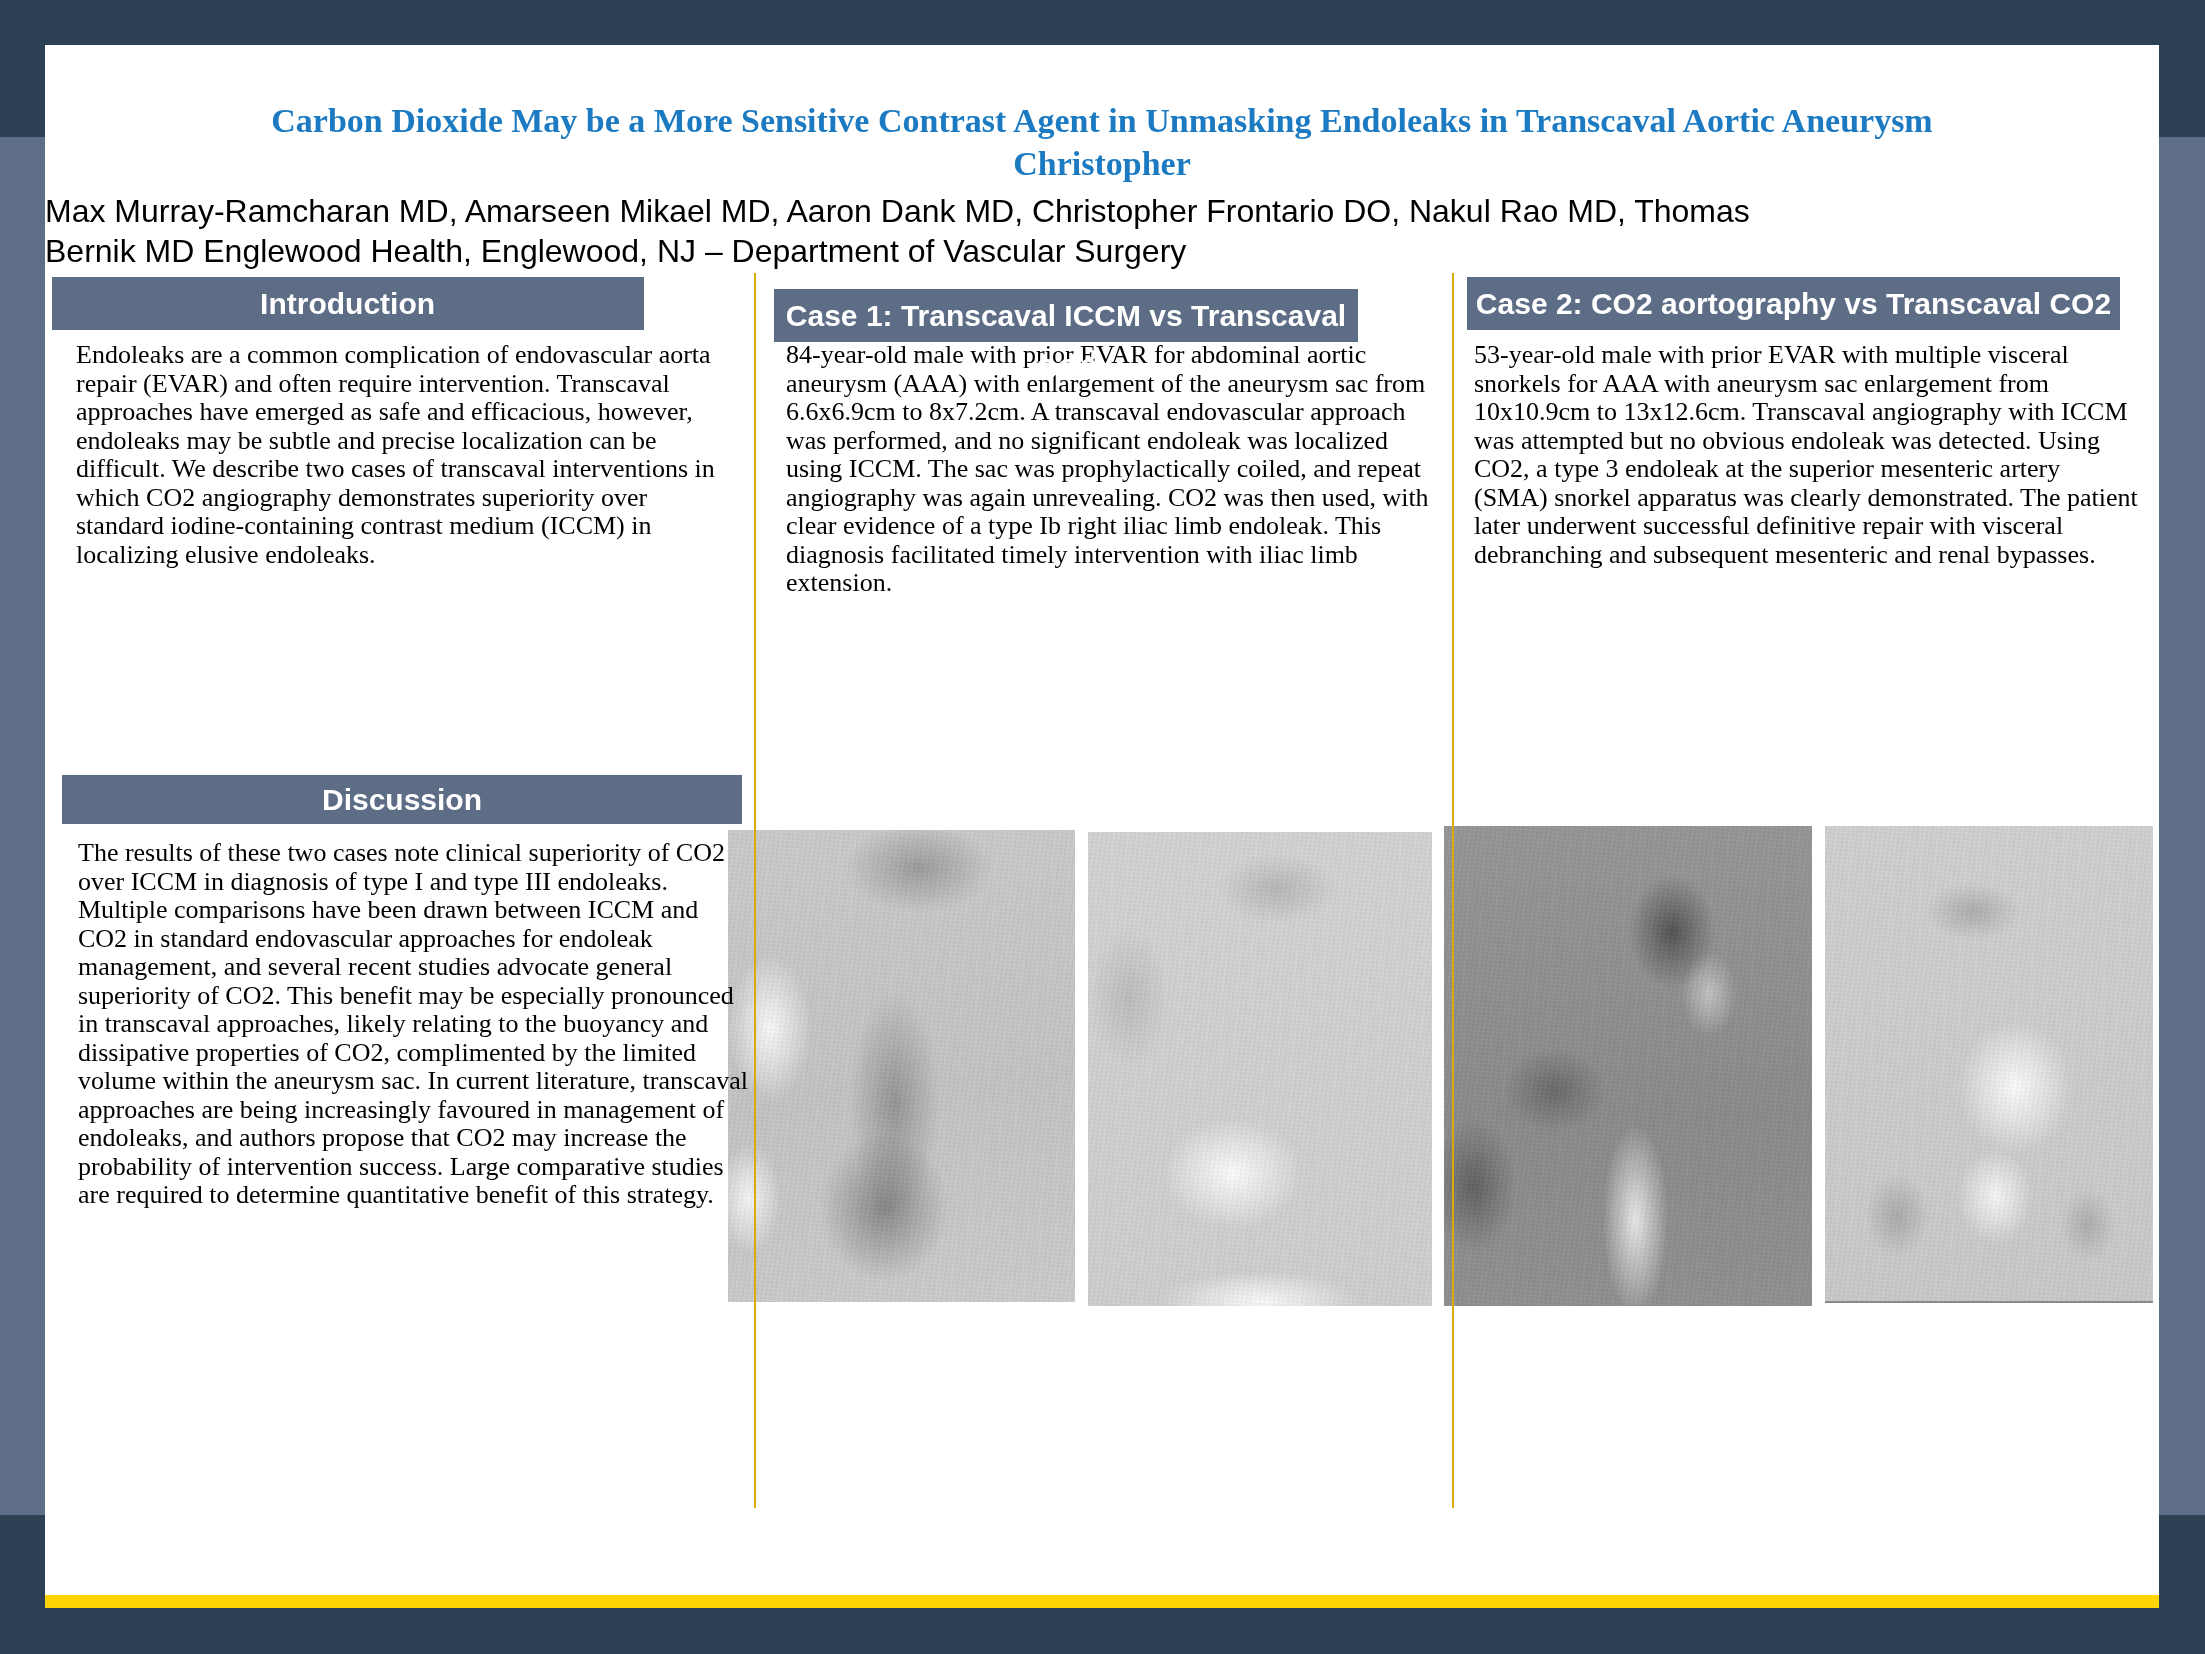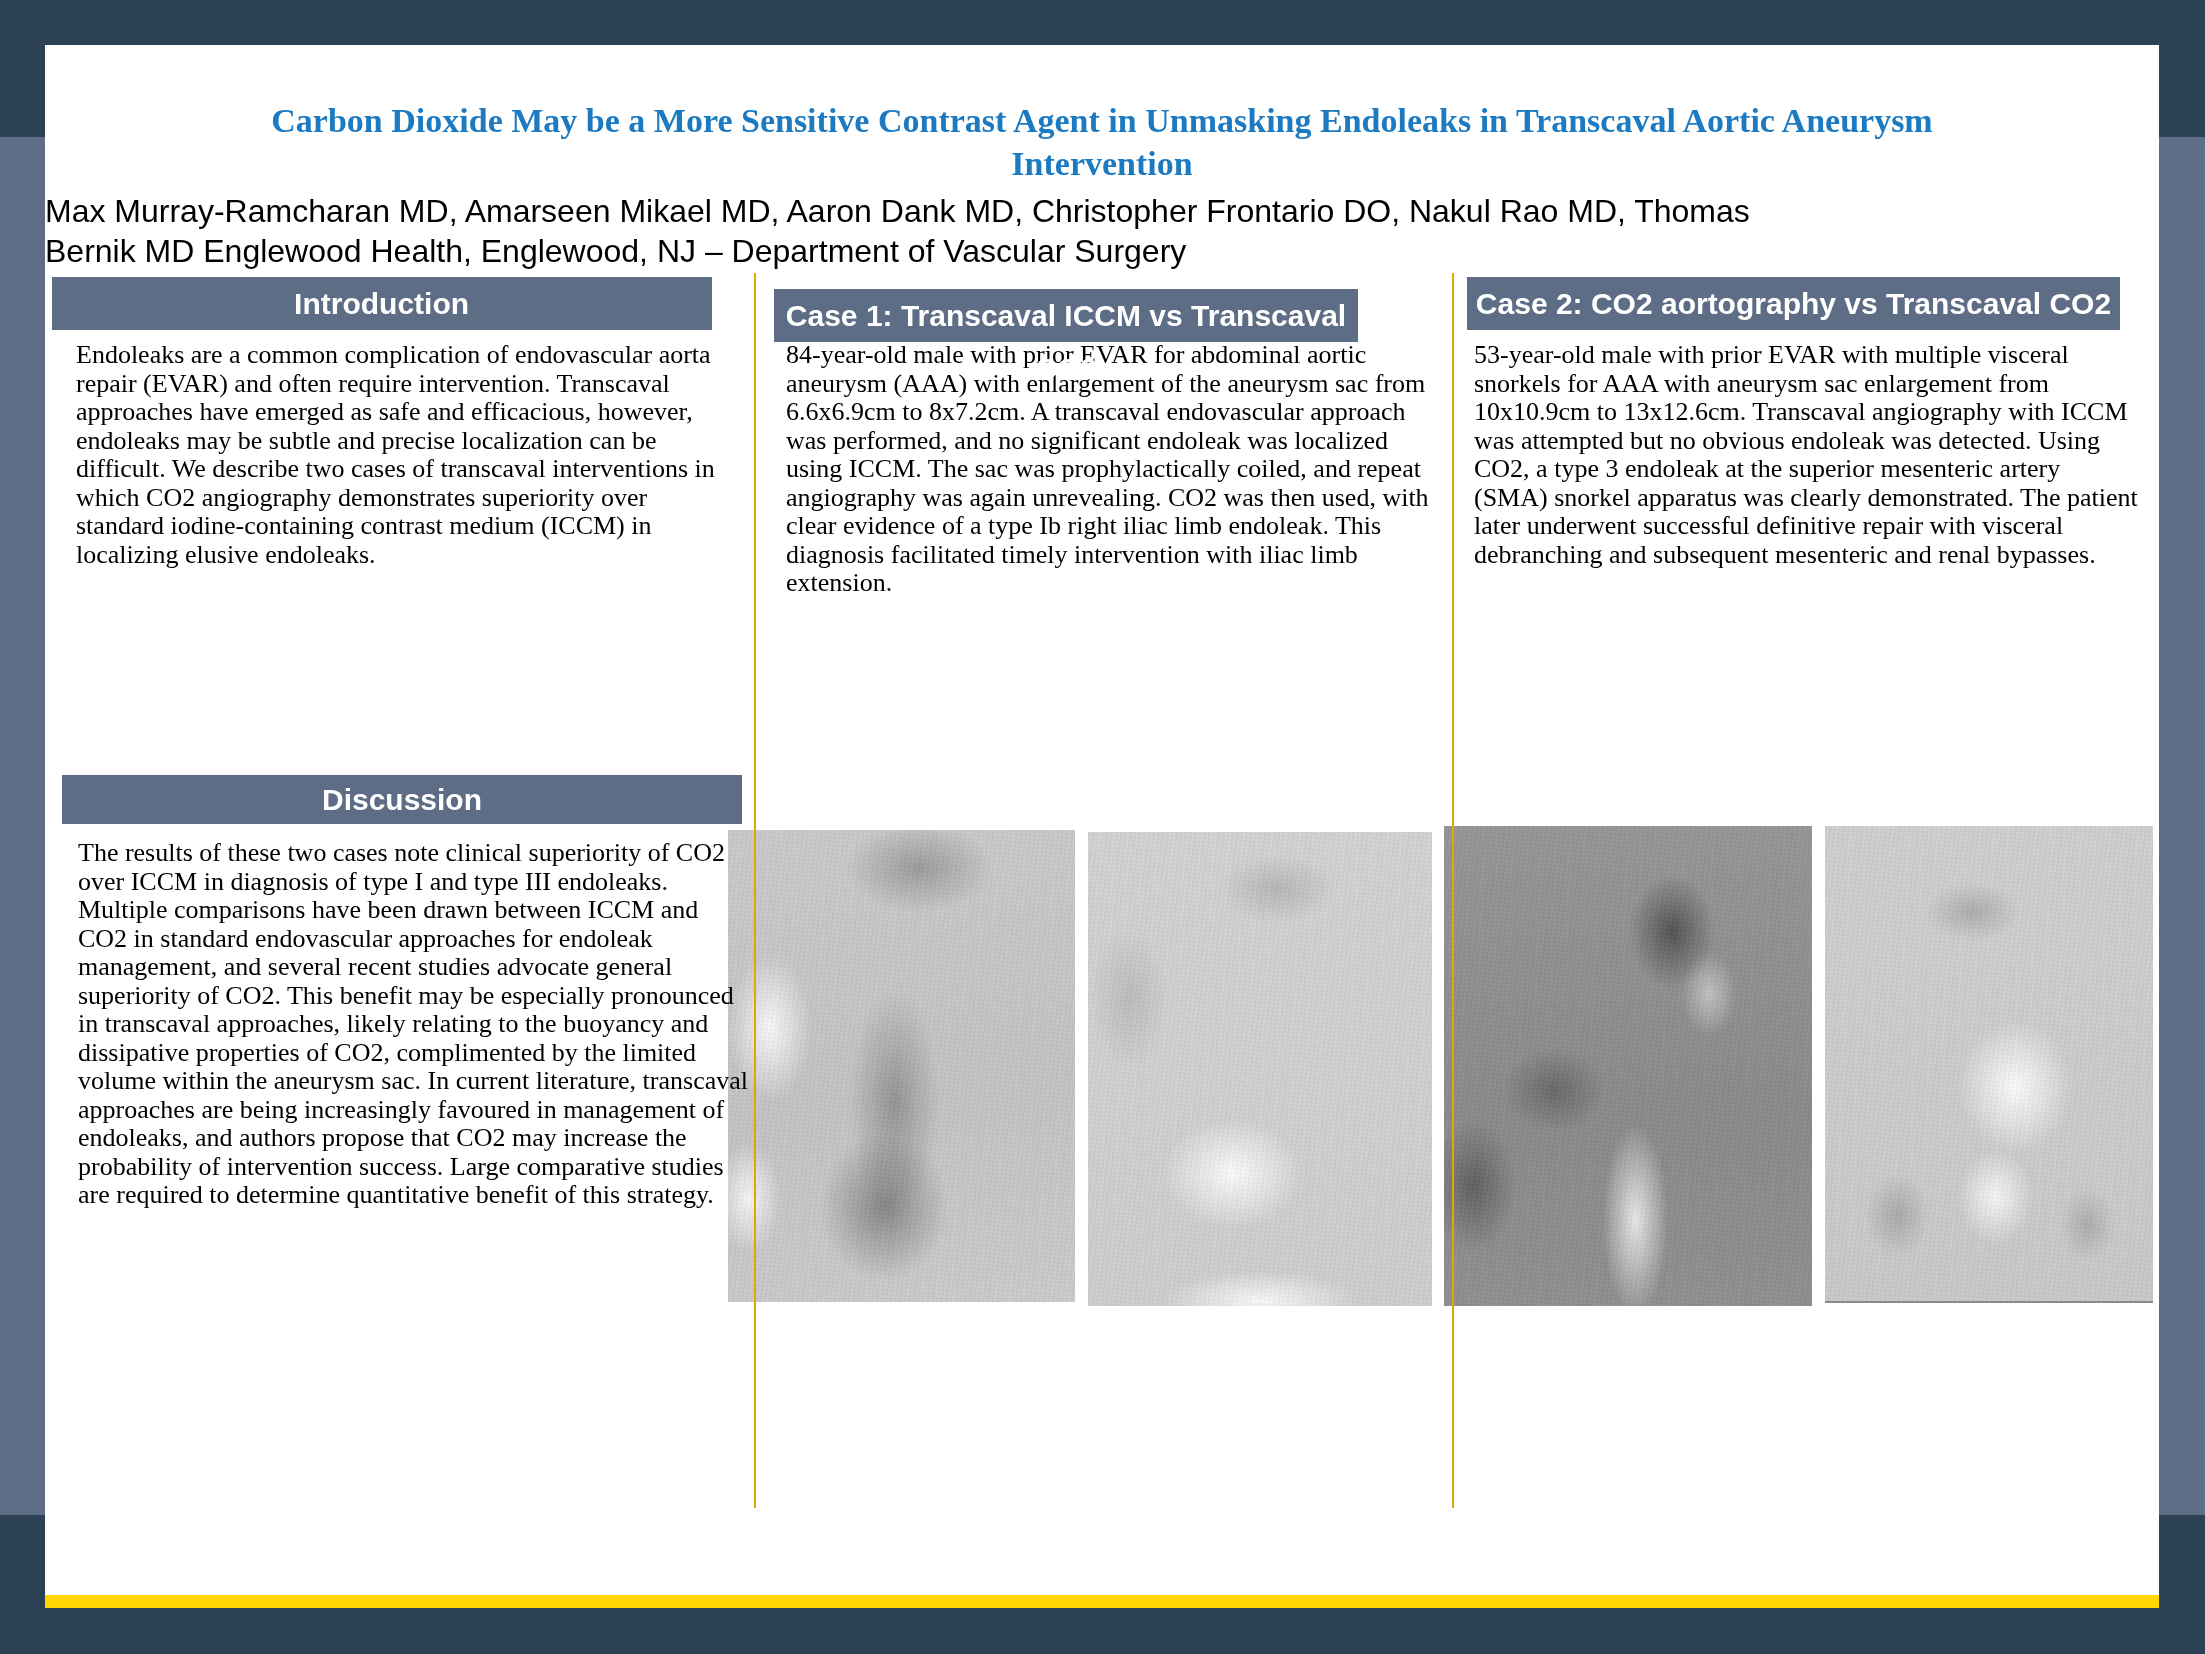--- a/index.html
+++ b/index.html
@@ -17,21 +17,21 @@
   .title{position:absolute;left:0;top:54px;width:100%;margin:0;text-align:center;
          font-family:"Liberation Serif",serif;font-weight:bold;color:#1b7ac1;
          font-size:34px;line-height:43px;}
   .title span{display:block;}
   .authors{position:absolute;left:0;top:146px;width:100%;color:#000;
            font-family:"Liberation Sans",sans-serif;font-size:32px;line-height:40px;}
   .authors span{display:block;}
 
   .secbar{position:absolute;background:#5d6d86;color:#ffffff;text-align:center;
           font-family:"Liberation Sans",sans-serif;font-weight:bold;font-size:30px;z-index:3;}
-  .bar-intro{left:6.6px;top:232px;width:660px;height:53px;line-height:53px;}
+  .bar-intro{left:6.6px;top:232px;width:592px;height:53px;line-height:53px;}
   .bar-case1{left:729px;top:232px;width:584px;height:53px;line-height:53px;margin-top:12px;}
   .bar-case2{left:1422px;top:232px;width:653px;height:53px;line-height:53px;}
   .bar-discussion{left:17px;top:730px;width:680px;height:49px;line-height:49px;}
 
   .bodytext{position:absolute;font-family:"Liberation Serif",serif;font-size:26px;
             line-height:28.5px;color:#000;text-align:left;z-index:2;}
   .txt-intro{left:31px;top:296px;width:662px;}
   .txt-case1{left:741px;top:296px;width:645px;}
   .txt-case2{left:1429px;top:296px;width:665px;}
   .txt-discussion{left:33px;top:794px;width:670px;}
@@ -80,21 +80,21 @@
 <body>
 
 <div class="canvas">
   <div class="band band-top"></div>
   <div class="band band-bottom"></div>
 
   <div class="sheet">
 
     <h1 class="title">
       <span>Carbon Dioxide May be a More Sensitive Contrast Agent in Unmasking Endoleaks in Transcaval Aortic Aneurysm</span>
-      <span>Intervention</span>
+      <span>Christopher</span>
     </h1>
 
     <div class="authors">
       <span>Max Murray-Ramcharan MD, Amarseen Mikael MD, Aaron Dank MD, Christopher Frontario DO, Nakul Rao MD, Thomas</span>
       <span>Bernik MD Englewood Health, Englewood, NJ – Department of Vascular Surgery</span>
     </div>
 
     <div class="secbar bar-intro">Introduction</div>
     <div class="secbar bar-case1">Case 1: Transcaval ICCM vs Transcaval CO2</div>
     <div class="secbar bar-case2">Case 2: CO2 aortography vs Transcaval CO2</div>

